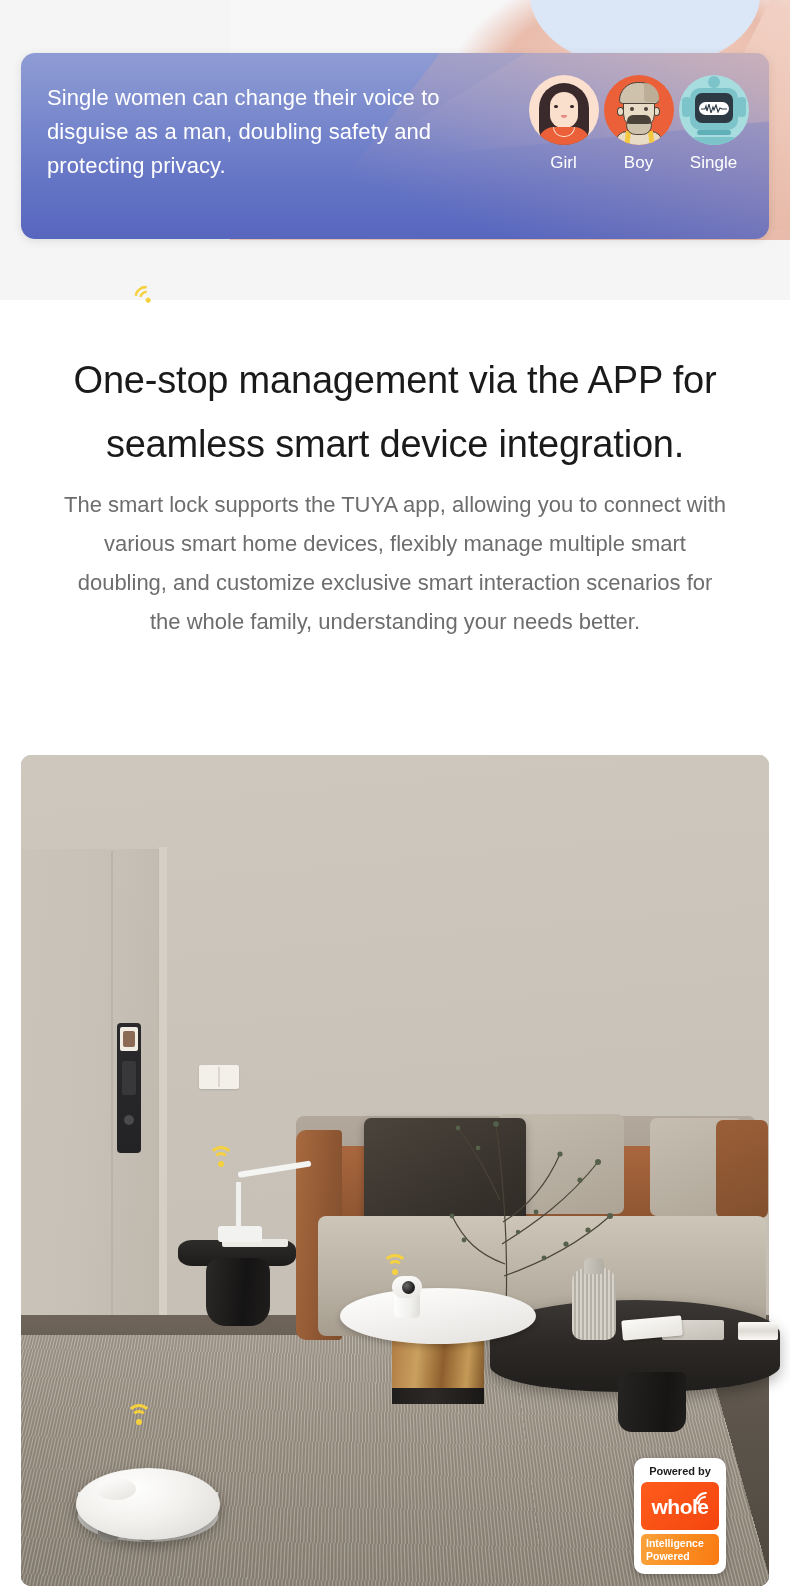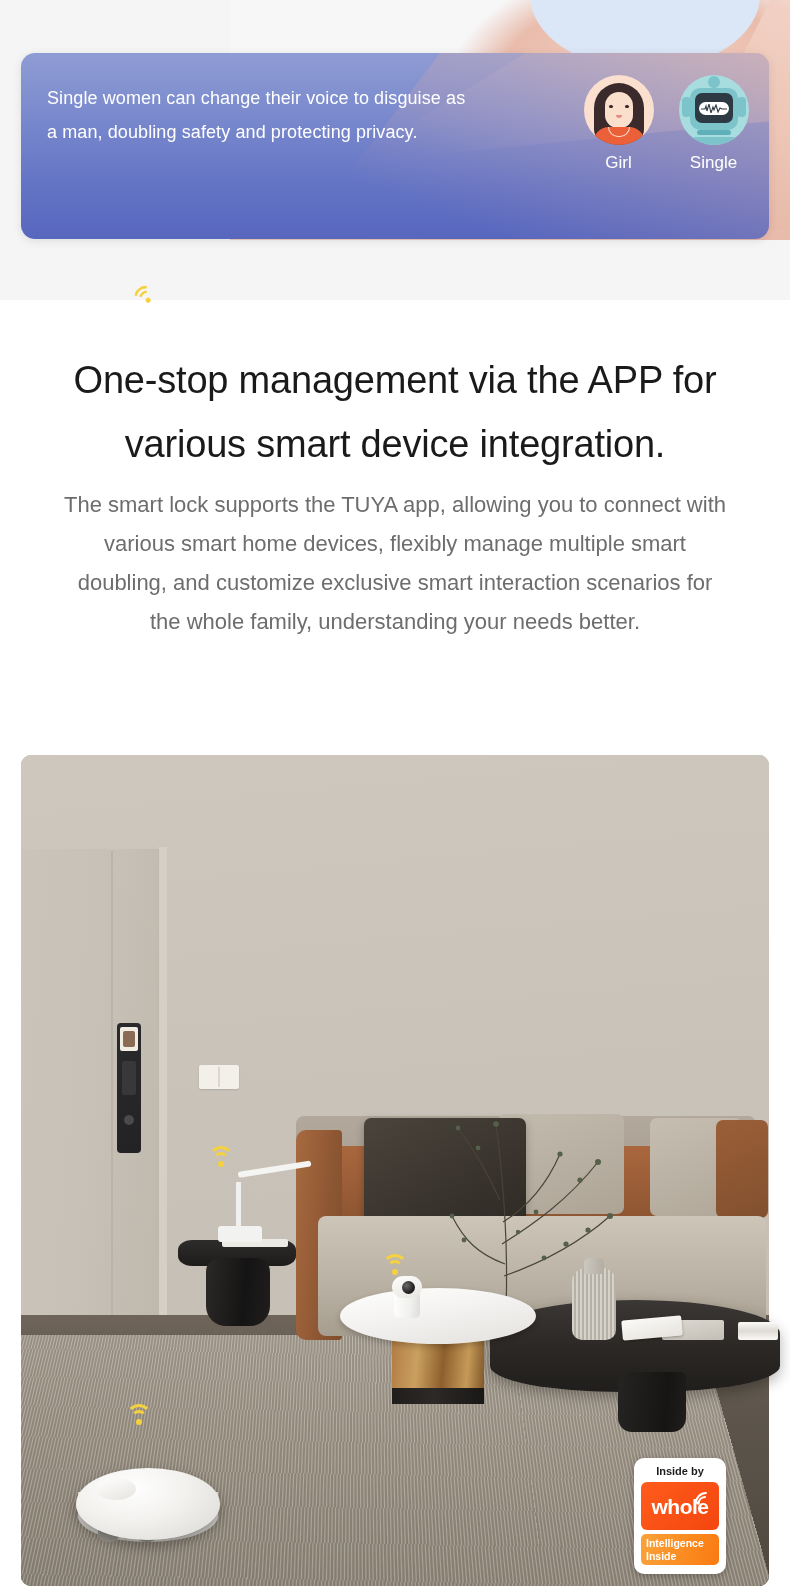--- a/index.html
+++ b/index.html
@@ -45,28 +45,28 @@
     background:linear-gradient(200deg, rgba(226,180,166,.40) 0%, rgba(210,168,172,.28) 40%, rgba(150,150,200,0) 78%);
     clip-path:polygon(30% 0%, 100% 0%, 100% 100%, 0% 100%);
   }
   .banner-diag2{
     position:absolute; right:0; top:0; width:420px; height:110px;
     background:linear-gradient(210deg, rgba(232,190,176,.45) 0%, rgba(190,175,200,.18) 55%, rgba(150,150,200,0) 85%);
     clip-path:polygon(42% 0%, 100% 0%, 100% 62%, 0% 100%);
   }
   .banner-text{
     position:absolute; left:26px; top:28px; width:430px;
-    color:#ffffff; font-size:18px; line-height:34px; font-weight:400;
+    color:#ffffff; font-size:22px; line-height:34px; font-weight:400;
     letter-spacing:.1px;
   }
 
   
   .avatars{
     position:absolute; right:18px; top:22px;
-    display:flex; gap:20px; align-items:flex-end;
+    display:flex; align-items:flex-end;
   }
   .avatar-item{ width:75px; text-align:center; }
   .avatar-circle{
     width:70px; height:70px; border-radius:50%; margin:0 auto;
     position:relative; overflow:hidden;
   }
   .avatar-label{
     margin-top:8px; color:#ffffff; font-size:17px; line-height:20px;
   }
 
@@ -412,20 +412,37 @@
         <div class="g-face"></div>
         <div class="g-eye l"></div>
           <div class="g-eye r"></div>
         <div class="g-mouth"></div>
         <div class="g-body"></div>
         <div class="g-neckline"></div>
       </div>
       <div class="avatar-label">Girl</div>
     </div>
 
+    <div class="avatar-item">
+      <div class="avatar-circle av-boy">
+        <div class="b-body"></div>
+        <div class="b-strap l"></div>
+          <div class="b-strap r"></div>
+        <div class="b-ear l"></div>
+          <div class="b-ear r"></div>
+        <div class="b-face"></div>
+        <div class="b-beard"></div>
+        <div class="b-hair"></div>
+        <div class="b-hairpart"></div>
+        <div class="b-eye l"></div>
+          <div class="b-eye r"></div>
+        <div class="b-stache"></div>
+      </div>
+      <div class="avatar-label">Boy</div>
+    </div>
 
     <div class="avatar-item">
       <div class="avatar-circle av-robot">
         <div class="r-antball"></div>
           <div class="r-ant"></div>
         <div class="r-armL"></div>
           <div class="r-armR"></div>
         <div class="r-head"></div>
         <div class="r-screen"></div>
         <div class="r-wave">
@@ -435,21 +452,21 @@
         </div>
         <div class="r-neck"></div>
           <div class="r-base"></div>
       </div>
       <div class="avatar-label">Single</div>
     </div>
 
   </div>
 </div>
 
-<h1 class="headline">One-stop management via the APP for various smart device integration.</h1>
+<h1 class="headline">One-stop management via the APP for seamless smart device integration.</h1>
 <p class="subtext">The smart lock supports the TUYA app, allowing you to connect with various smart home devices, flexibly manage multiple smart doubling, and customize exclusive smart interaction scenarios for the whole family, understanding your needs better.</p>
 
 <div class="room-photo">
   <div class="wall"></div>
   <div class="door-panel"></div>
   <div class="door-seam"></div>
   <div class="door-frame"></div>
 
   <div class="smartlock">
     <div class="lock-scr"></div>
@@ -541,26 +558,26 @@
 <div class="vac-wheel r"></div>
 <div class="vac-body"></div>
 <div class="vac-bump"></div>
 <div class="wifi wifi-vac">
   <span class="a1"></span>
     <span class="a2"></span>
     <span class="dot"></span>
 </div>
 
 <div class="tuya-badge">
-  <div class="tuya-powered">Inside by</div>
+  <div class="tuya-powered">Powered by</div>
   <div class="tuya-logo">
     <span class="tuya-word">whole</span>
     <svg class="tuya-wifi" viewBox="0 0 16 14">
       <path d="M2 12 A10 10 0 0 1 12 2" stroke="#fff" stroke-width="2" fill="none" stroke-linecap="round"></path>
       <path d="M4.5 12.5 A7 7 0 0 1 11 6" stroke="#fff" stroke-width="2" fill="none" stroke-linecap="round"></path>
       <circle cx="4" cy="12" r="1.6" fill="#fff"></circle>
     </svg>
   </div>
   <div class="tuya-intel">
     <div>Intelligence</div>
-    <div>Inside</div>
+    <div>Powered</div>
   </div>
 </div>
 
 </body></html>

